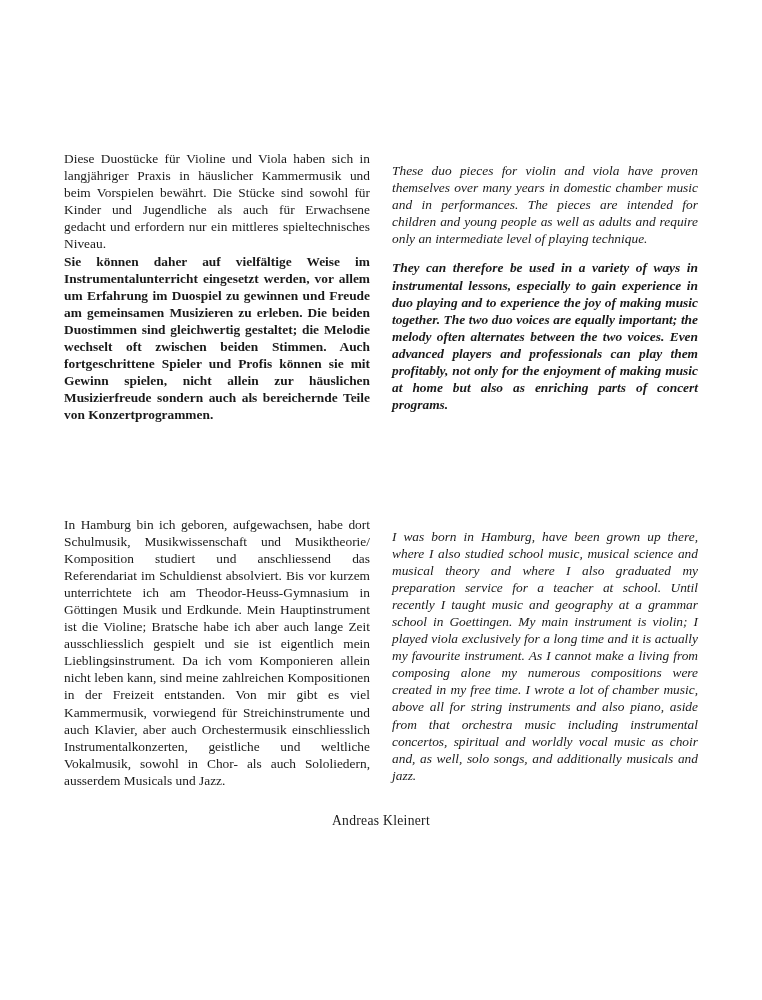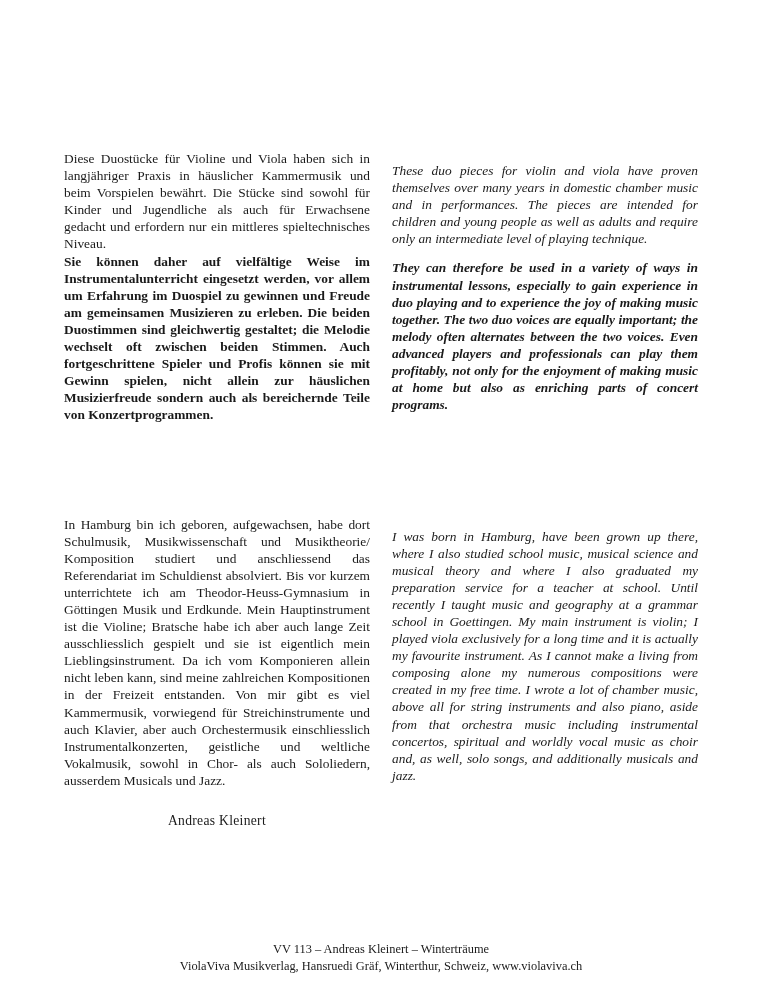--- a/index.html
+++ b/index.html
@@ -59,21 +59,21 @@
   }
   .signature {
     margin-top: 24px;
     text-align: center;
     font-size: 13.6px;
     letter-spacing: 0.3px;
     font-style: normal;
   }
   .signature-wrap {
     display: flex;
-    justify-content: flex-start;
+    justify-content: center;
   }
   .signature-inner {
     width: 306px;
   }
   .footer {
     position: absolute;
     left: 0;
     right: 0;
     bottom: 26px;
     text-align: center;
@@ -115,18 +115,14 @@
     </div>
 
     <div class="signature-wrap">
       <div class="signature-inner">
         <div class="signature">Andreas Kleinert</div>
       </div>
     </div>
 
   </div>
 
-  <div class="footer">
-    <div>VV 113 – Andreas Kleinert – Winterträume</div>
-    <div>ViolaViva Musikverlag, Hansruedi Gräf, Winterthur, Schweiz, www.violaviva.ch</div>
-  </div>
 
 </div>
 
 </body></html>

